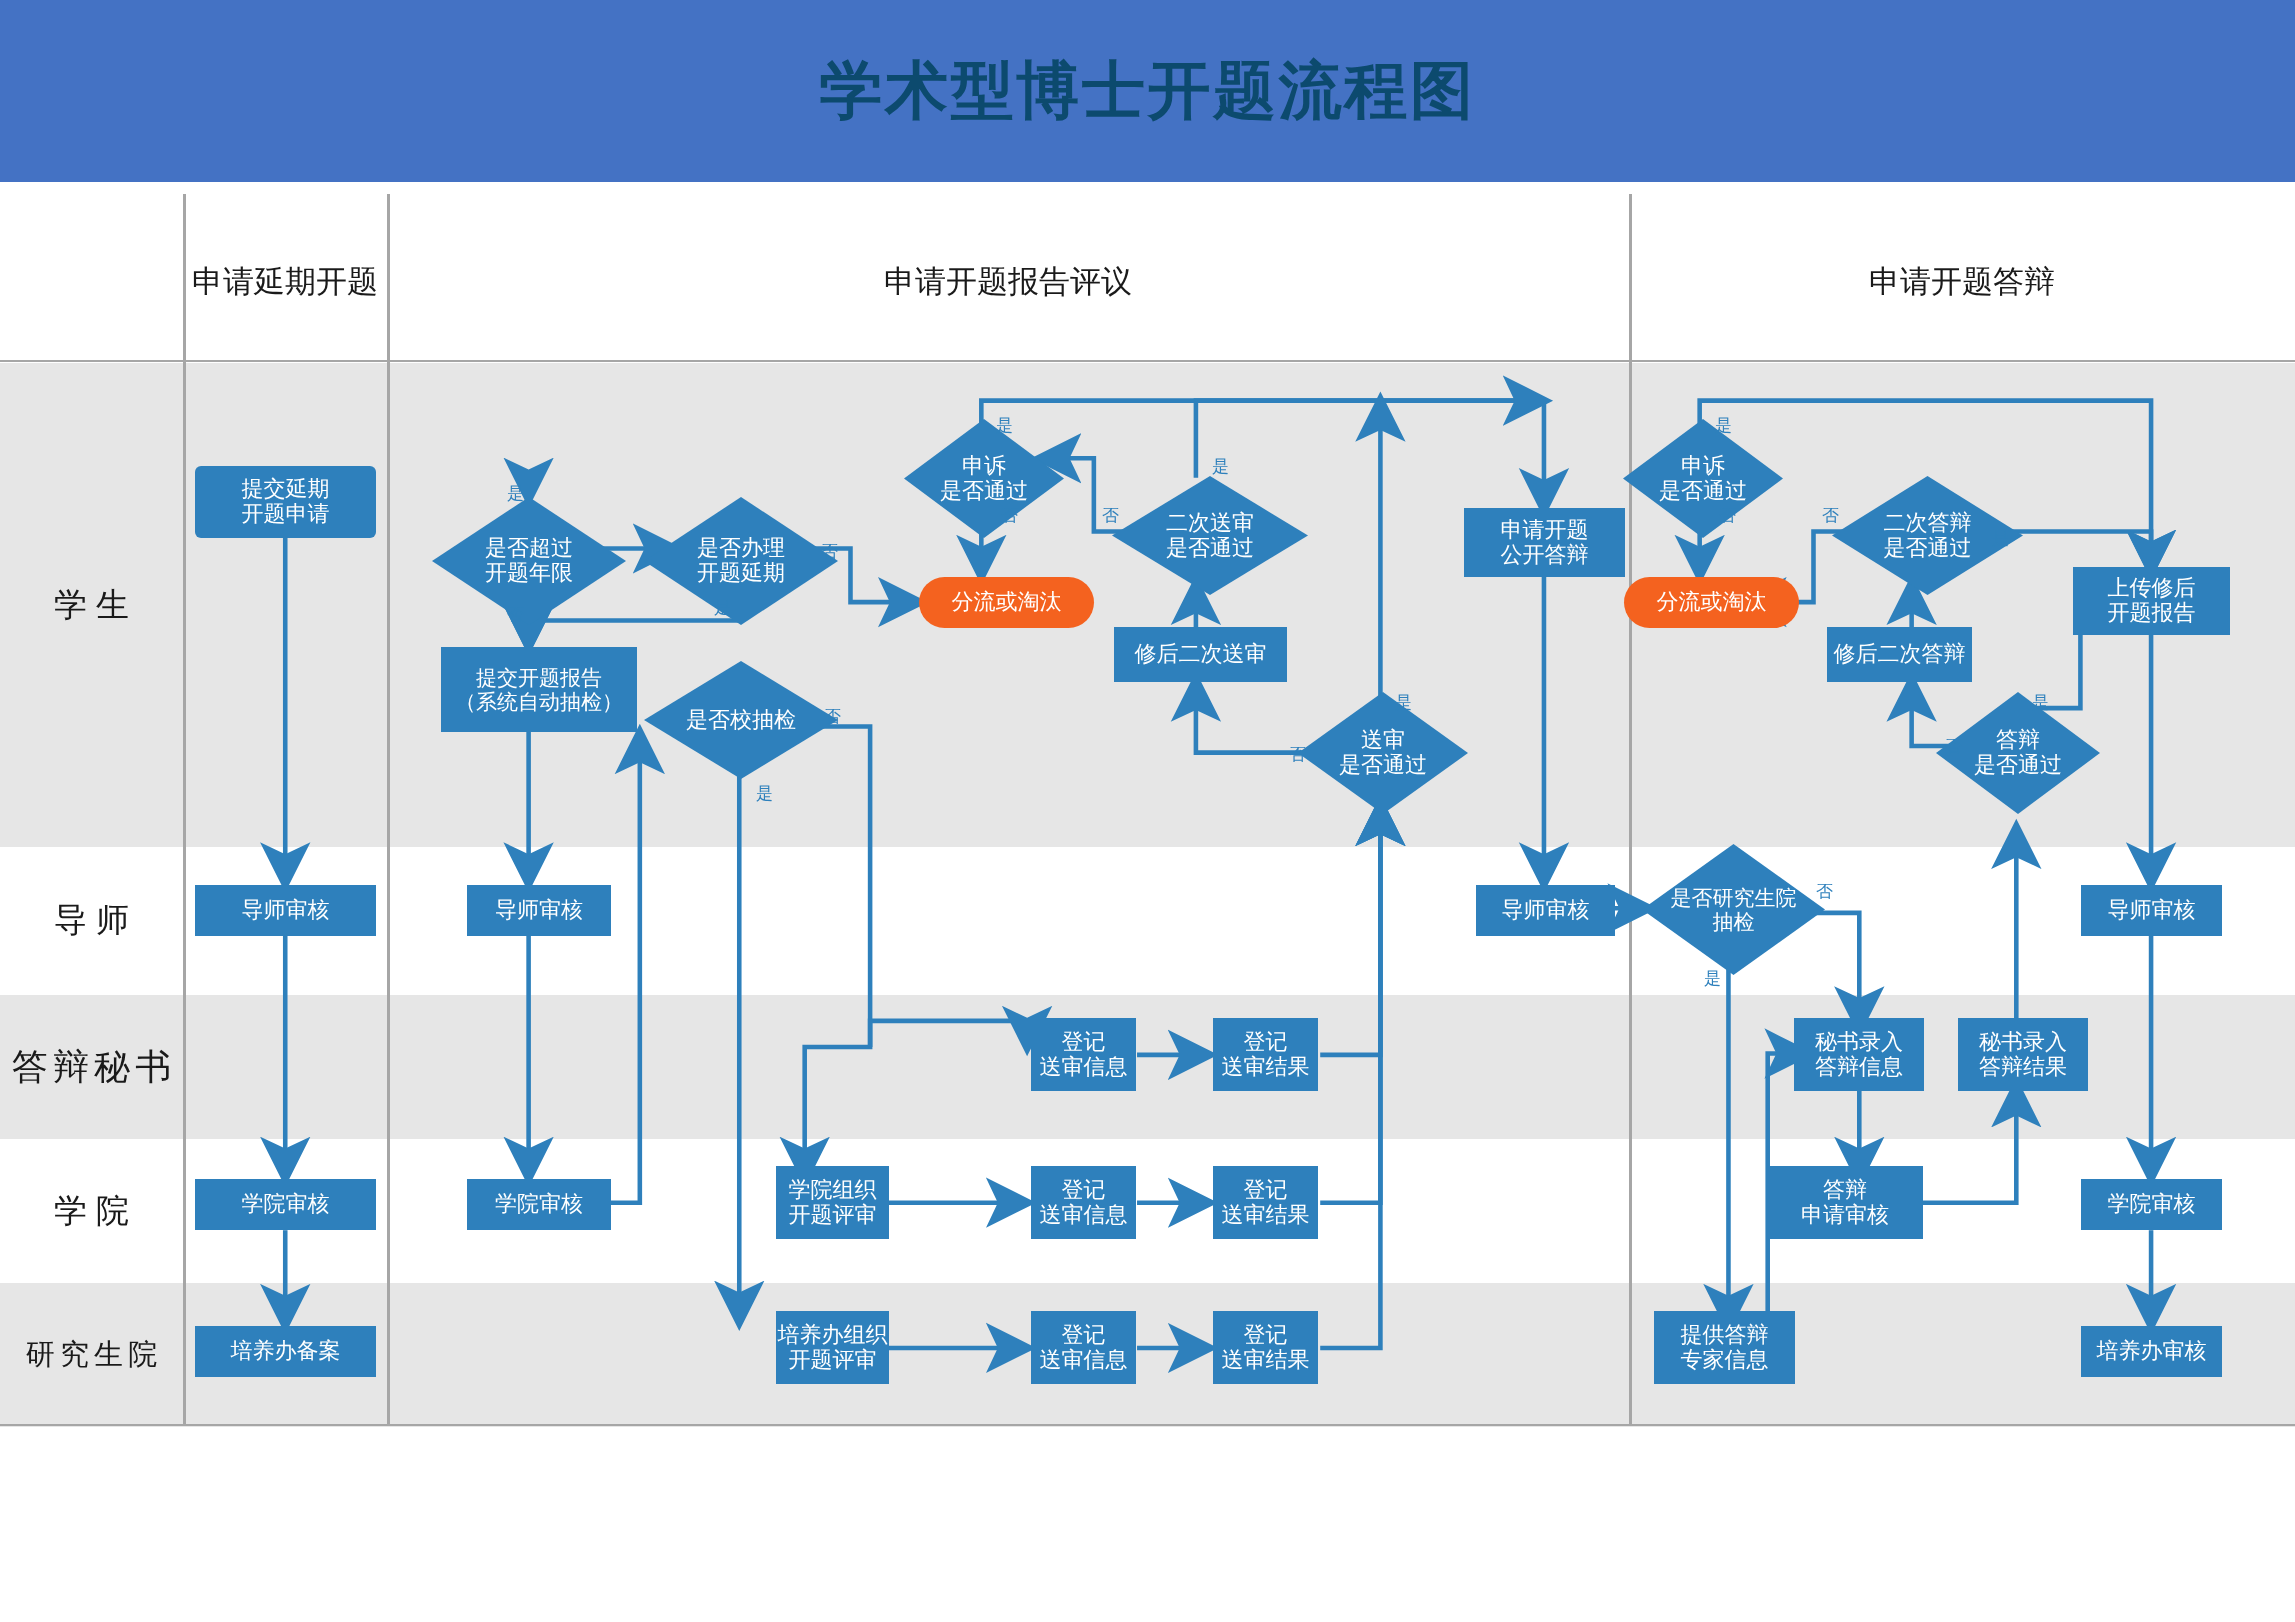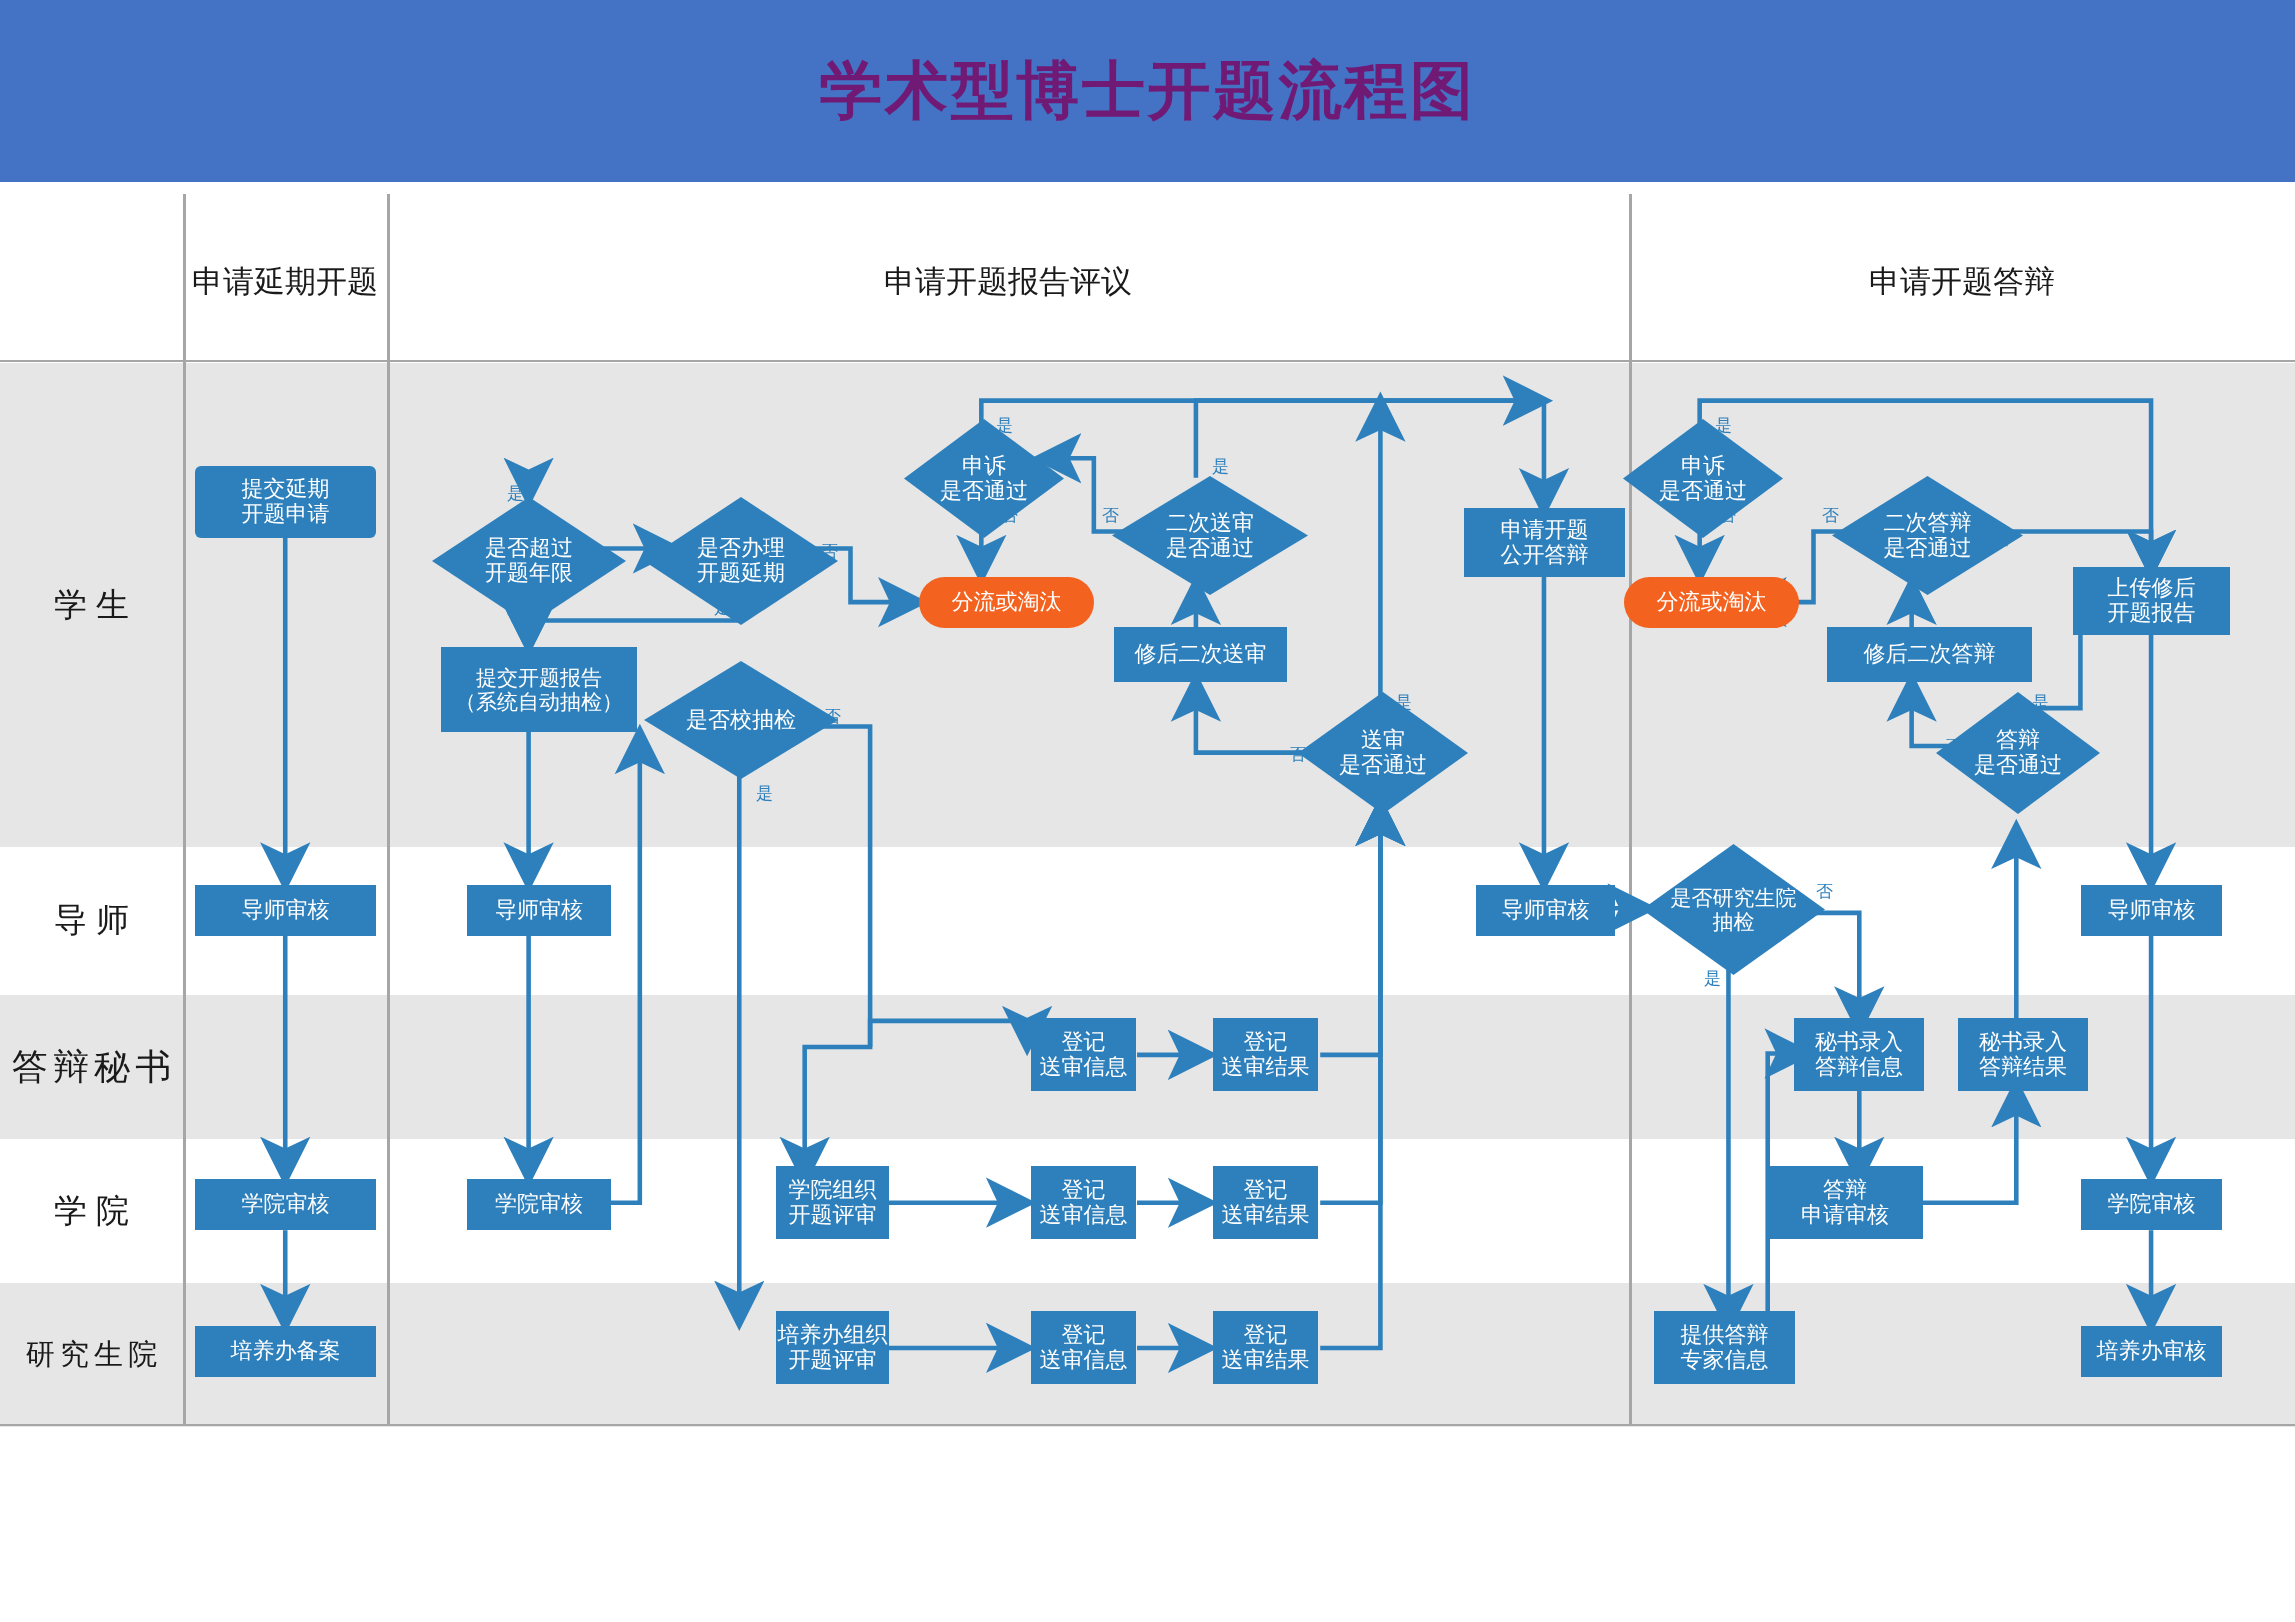--- a/index.html
+++ b/index.html
@@ -1,21 +1,21 @@
 <!DOCTYPE html>
 <html style="font-size:10.5px"><head>
 <meta charset="utf-8">
 <style>
   html,body{margin:0;padding:0;background:#fff;}
   body{width:2295px;height:1623px;font-family:"Liberation Sans","DejaVu Sans",sans-serif;}
   #root{position:relative;width:2295px;height:1623px;overflow:hidden;background:#ffffff;}
   #flow{position:absolute;left:0;top:0;width:2295px;height:1623px;}
   .hdr-bar{position:absolute;left:0;top:0;width:2295px;height:182px;background:#4472C4;}
   .hdr-title{position:absolute;left:0;top:0;width:2295px;height:182px;display:flex;align-items:center;justify-content:center;
-      color:#701a75;font-size:63px;font-weight:700;letter-spacing:2.6px;}
+      color:#0c4a6e;font-size:63px;font-weight:700;letter-spacing:2.6px;}
   .band{position:absolute;left:0;width:2295px;background:#E6E6E6;}
   .swimlabel{position:absolute;display:flex;align-items:center;justify-content:center;
       font-size:33px;color:#1a1a1a;font-weight:400;letter-spacing:9.2px;text-indent:9.2px;}
   .colhdr{position:absolute;display:flex;align-items:center;justify-content:center;
       font-size:31px;color:#1a1a1a;font-weight:400;}
   .vsep{position:absolute;width:2.6px;background:#A6A6A6;}
   .hsep{position:absolute;height:2px;background:#A6A6A6;}
   .node{position:absolute;box-sizing:border-box;display:flex;align-items:center;justify-content:center;
       text-align:center;color:#ffffff;line-height:1.12;font-size:22px;font-weight:400;z-index:5;}
   .box{background:#2E80BC;}
@@ -238,21 +238,21 @@
     <span class="dtxt">申诉<br>是否通过</span>
     </div>
 
   <div class="node pill" style="left:1624px;top:577px;width:175px;height:51px;">分流或淘汰</div>
 
   <div class="node dia" style="left:1832px;top:476px;width:191px;height:119px;">
     <span class="dshape"></span>
     <span class="dtxt">二次答辩<br>是否通过</span>
     </div>
 
-  <div class="node box" style="left:1827px;top:627px;width:205px;height:55px;">修后二次答辩</div>
+  <div class="node box" style="left:1827px;top:627px;width:145px;height:55px;">修后二次答辩</div>
 
   <div class="node dia" style="left:1936px;top:692px;width:164px;height:122px;">
     <span class="dshape"></span>
     <span class="dtxt">答辩<br>是否通过</span>
     </div>
 
   <div class="node box" style="left:2073px;top:567px;width:157px;height:68px;">上传修后<br>开题报告</div>
 
   <div class="node dia" style="left:1642px;top:844px;width:183px;height:131px;font-size:21px;">
     <span class="dshape"></span>

